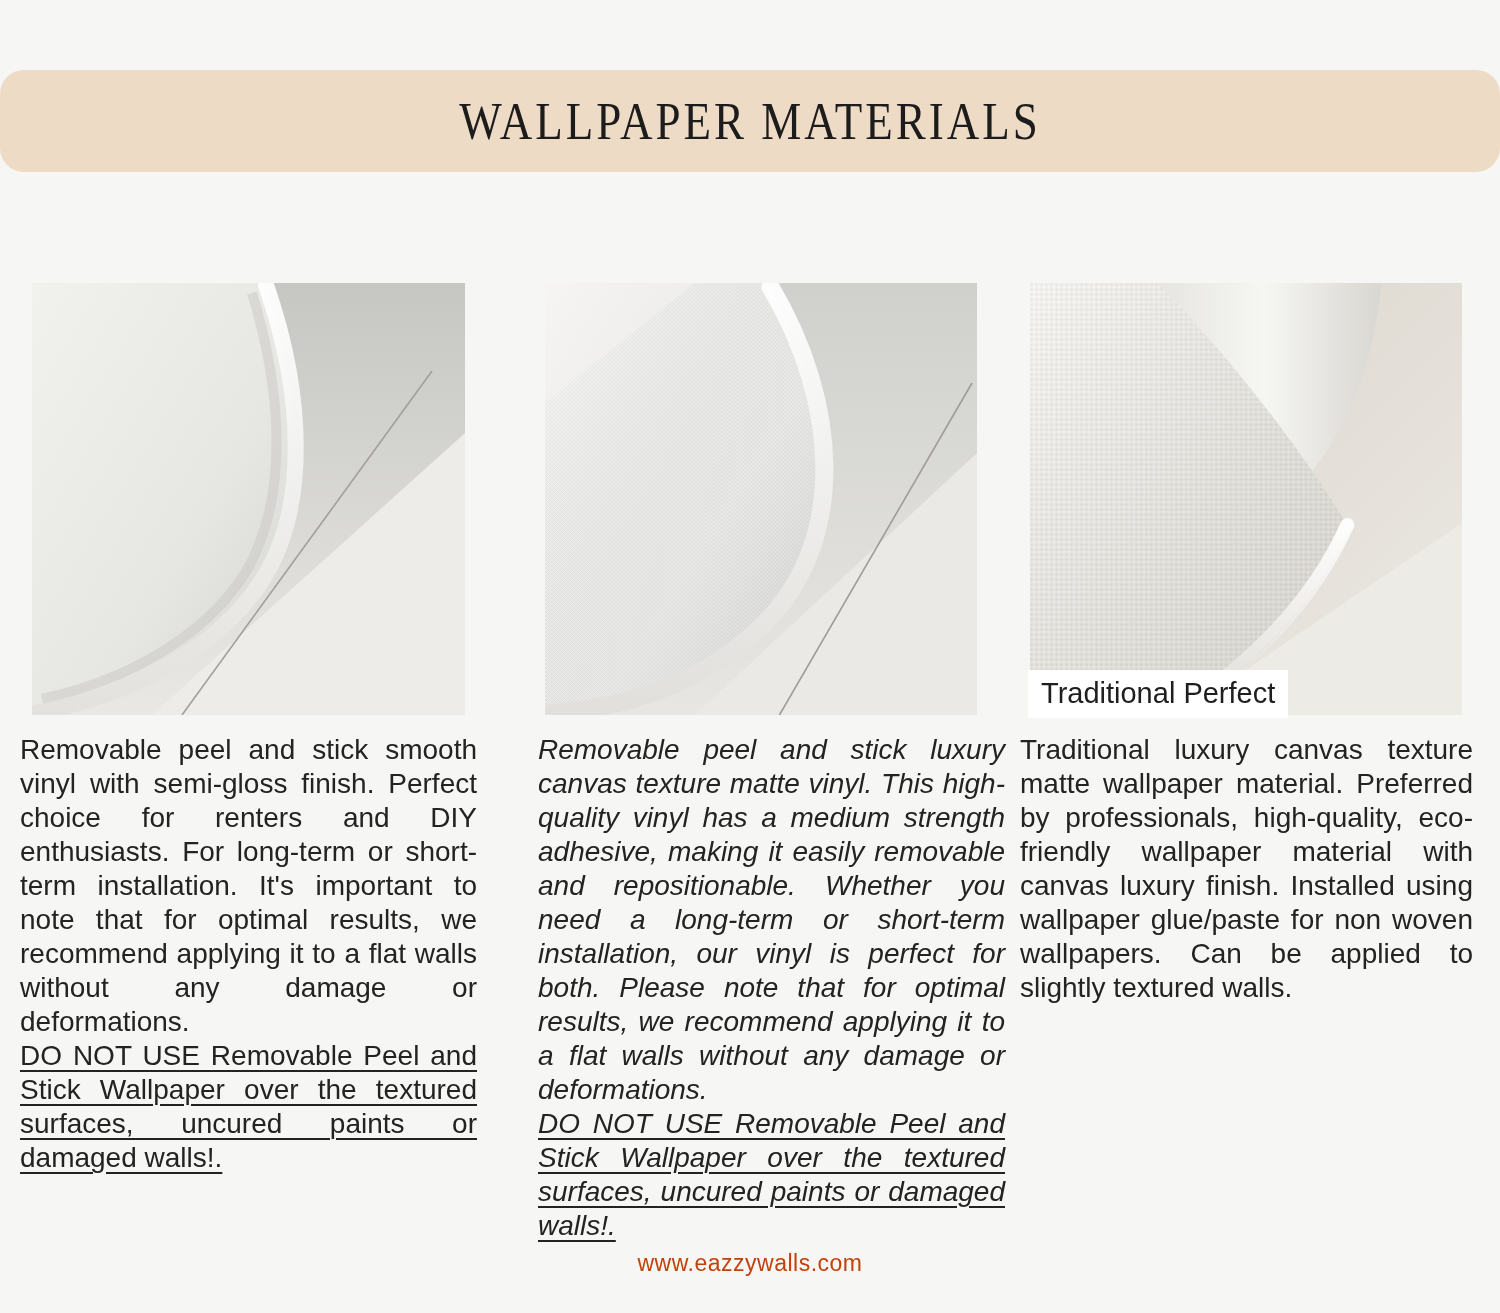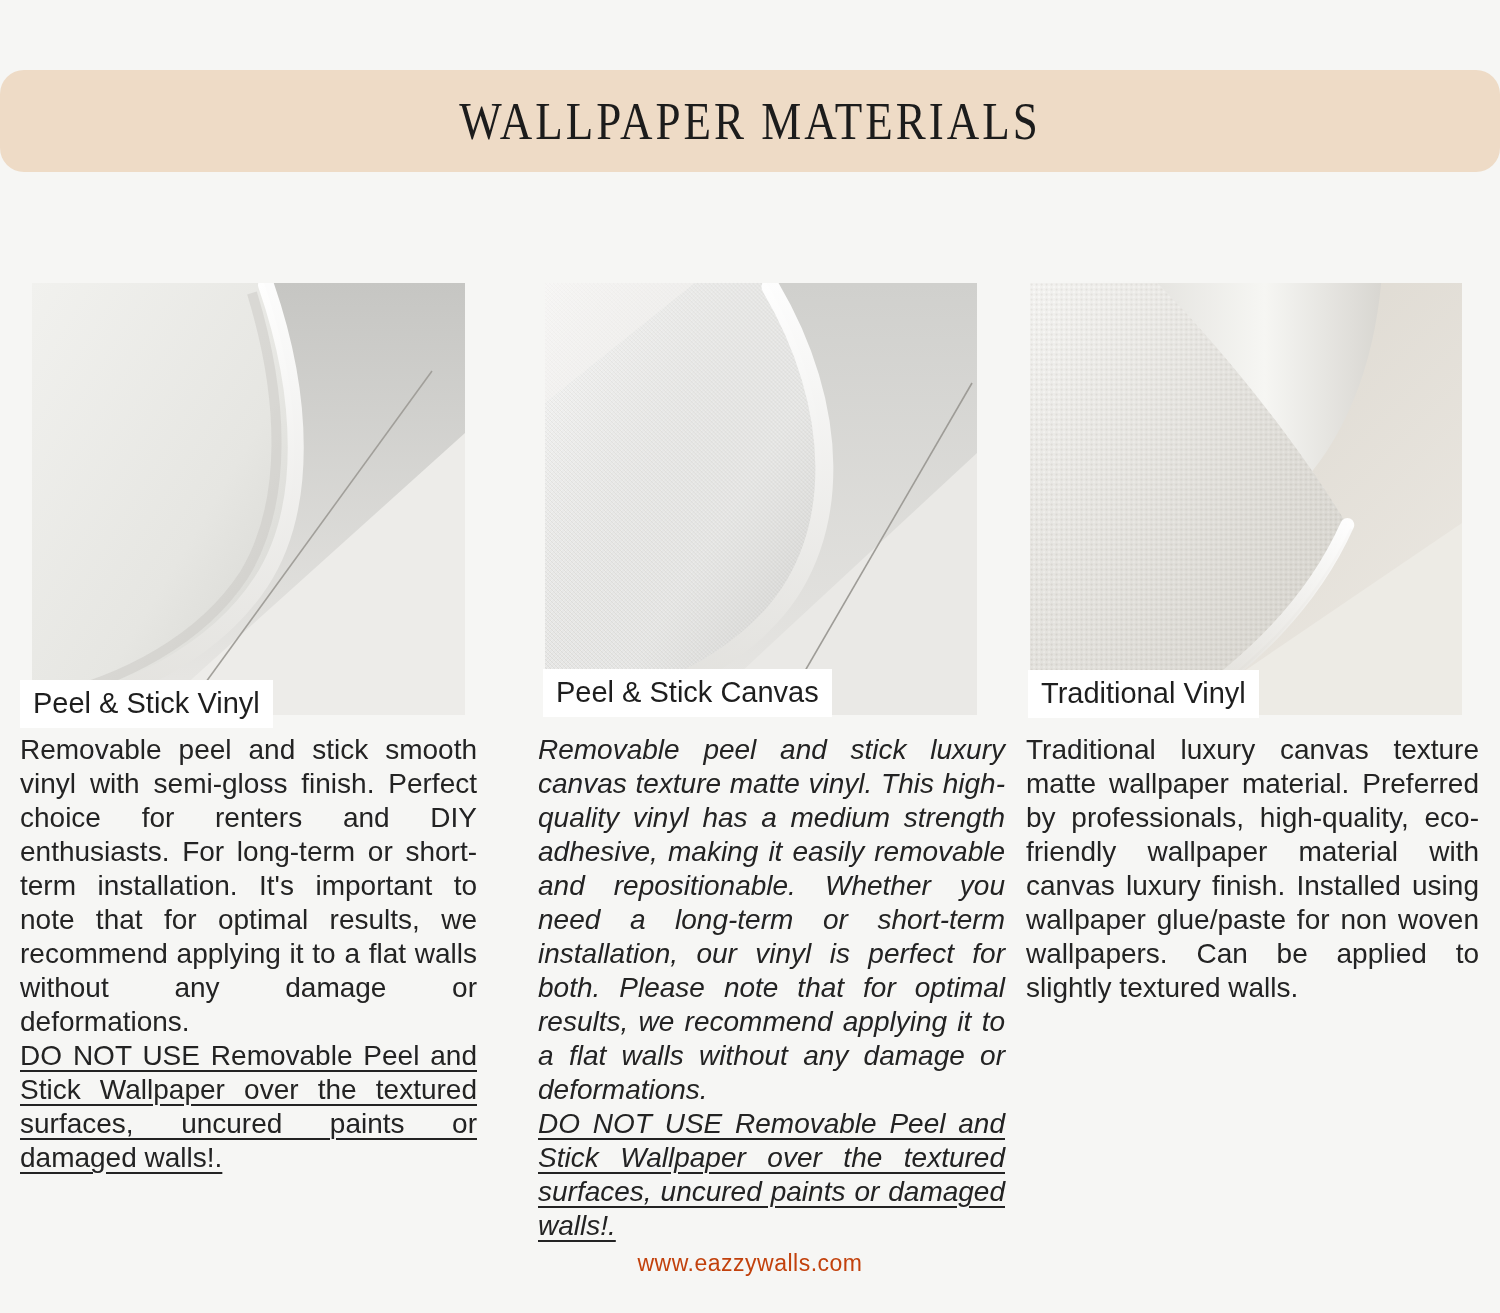--- a/index.html
+++ b/index.html
@@ -64,21 +64,21 @@
     position: absolute;
     top: 733px;
     color: #232323;
     font-size: 28px;
     line-height: 34px;
     text-align: justify;
     text-justify: inter-word;
   }
   .t1 { left: 20px;   width: 457px; }
   .t2 { left: 538px;  width: 467px; font-style: italic; }
-  .t3 { left: 1020px; width: 453px; margin-left: 6px; }
+  .t3 { left: 1020px; width: 453px; }
   .coltext p { margin: 0; }
   .warn {
     text-decoration: underline;
     text-decoration-thickness: 2px;
     text-underline-offset: 5px;
   }
 
   
   .footer {
     position: absolute;
@@ -186,28 +186,22 @@
       <rect width="433" height="432" fill="url(#w3)"></rect>
       <path d="M433 240 L433 432 L150 432 Z" fill="#edebe5"></path>
       <path d="M118 0 H352 C344 84 316 158 262 212 C228 136 178 60 118 0 Z" fill="url(#roll3)"></path>
       <path d="M0 0 H128 C196 70 268 160 318 242 C282 322 220 380 148 432 L0 432 Z" fill="url(#tex3)"></path>
       <path d="M0 0 H128 C196 70 268 160 318 242 C282 322 220 380 148 432 L0 432 Z" fill="url(#sh3)"></path>
       <path d="M322 246 C284 326 222 384 150 432" fill="none" stroke="#9a9183" stroke-width="2.5" opacity="0.7"></path>
       <path d="M318 242 C282 322 220 380 148 430" fill="none" stroke="url(#c3)" stroke-width="14" stroke-linecap="round" opacity="0.95"></path>
     </svg>
   </div>
 
-  <div class="mat-label lb1">
-    <span>Peel &amp; Stick Vinyl</span>
-  </div>
-  <div class="mat-label lb2">
-    <span>Peel &amp; Stick Canvas</span>
-  </div>
   <div class="mat-label lb3">
-    <span>Traditional Vinyl</span>
+    <span>Traditional Perfect</span>
   </div>
 
   <div class="coltext t1">
     <p class="desc">Removable peel and stick smooth vinyl with semi-gloss finish. Perfect choice for renters and DIY enthusiasts. For long-term or short-term installation. It's important to note that for optimal results, we recommend applying it to a flat walls without any damage or deformations.</p>
     <p class="warn">DO NOT USE Removable Peel and Stick Wallpaper over the textured surfaces, uncured paints or damaged walls!.</p>
   </div>
   <div class="coltext t2">
     <p class="desc">Removable peel and stick luxury canvas texture matte vinyl. This high-quality vinyl has a medium strength adhesive, making it easily removable and repositionable. Whether you need a long-term or short-term installation, our vinyl is perfect for both. Please note that for optimal results, we recommend applying it to a flat walls without any damage or deformations.</p>
     <p class="warn">DO NOT USE Removable Peel and Stick Wallpaper over the textured surfaces, uncured paints or damaged walls!.</p>
   </div>

